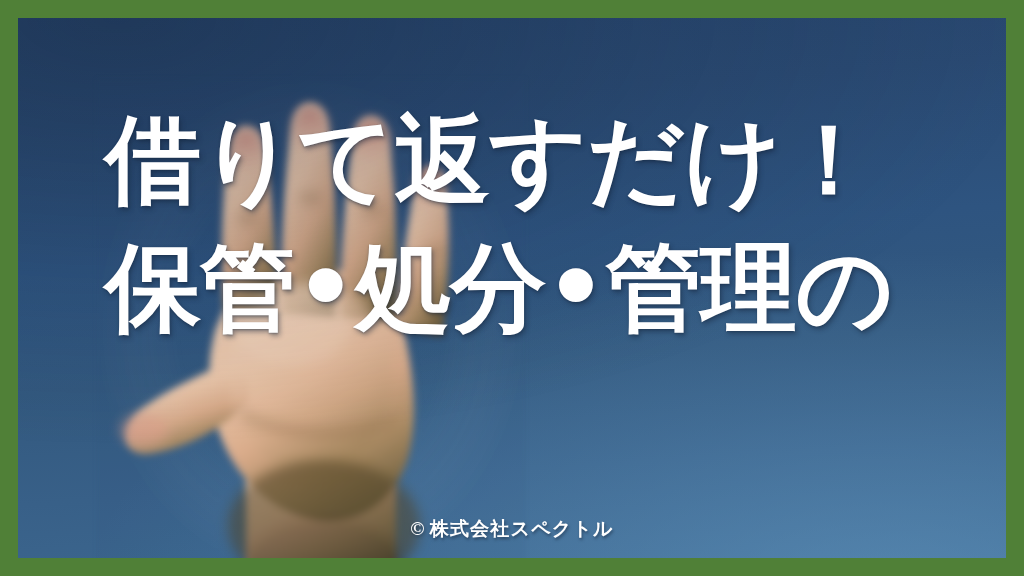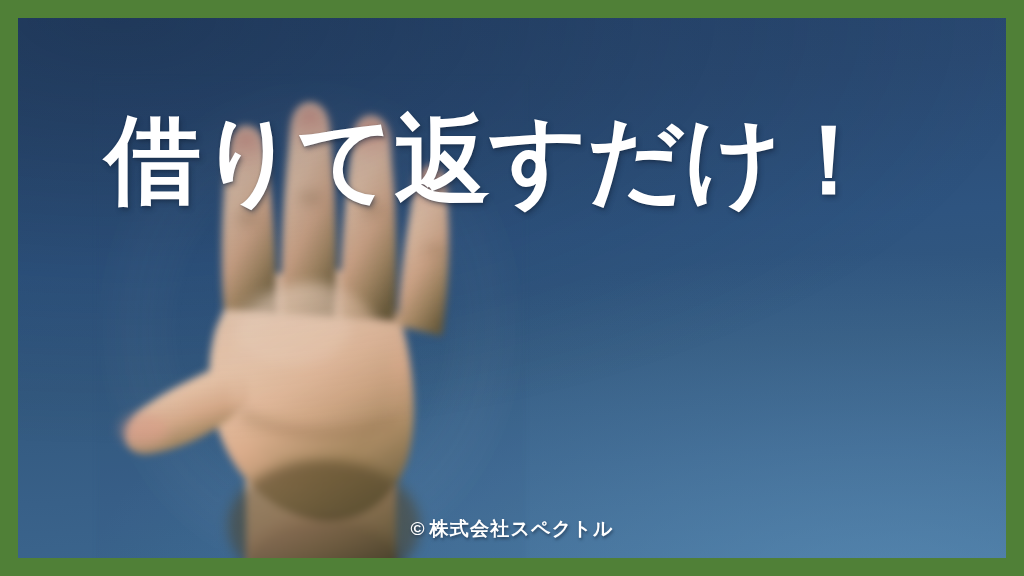--- a/index.html
+++ b/index.html
@@ -88,21 +88,21 @@
        0 1px 2px rgba(20,34,54,0.30);
   }
   .hl-line.indent { padding-left: 112px; }
 
   #copyright {
     position: absolute;
     left: 0;
     right: 0;
     top: 498px;
     text-align: center;
-    font-family: Liberation Sans, sans-serif;
+    font-family: Liberation Serif, serif;
     font-weight: 700;
     font-size: 19px;
     letter-spacing: 1.2px;
     color: #ffffff;
     text-shadow: 1px 2px 3px rgba(20,34,54,0.55);
   }
   #copyright .mark { margin-right: 4px; }
 </style>
 </head>
 <body>
@@ -211,20 +211,21 @@
         </g>
 
         <rect x="0" y="0" width="430" height="500" fill="url(#edgeSoft)" opacity="0.35"></rect>
       </svg>
     </div>
 
     <div id="vignette"></div>
 
     <div id="headline">
       <div class="hl-line">借りて返すだけ！</div>
+      <div class="hl-line">保管•処分•管理の</div>
     </div>
 
     <div id="copyright">
       <span class="mark">©</span><span>株式会社スペクトル</span>
     </div>
 
   </div>
 </div>
 
 </body></html>

